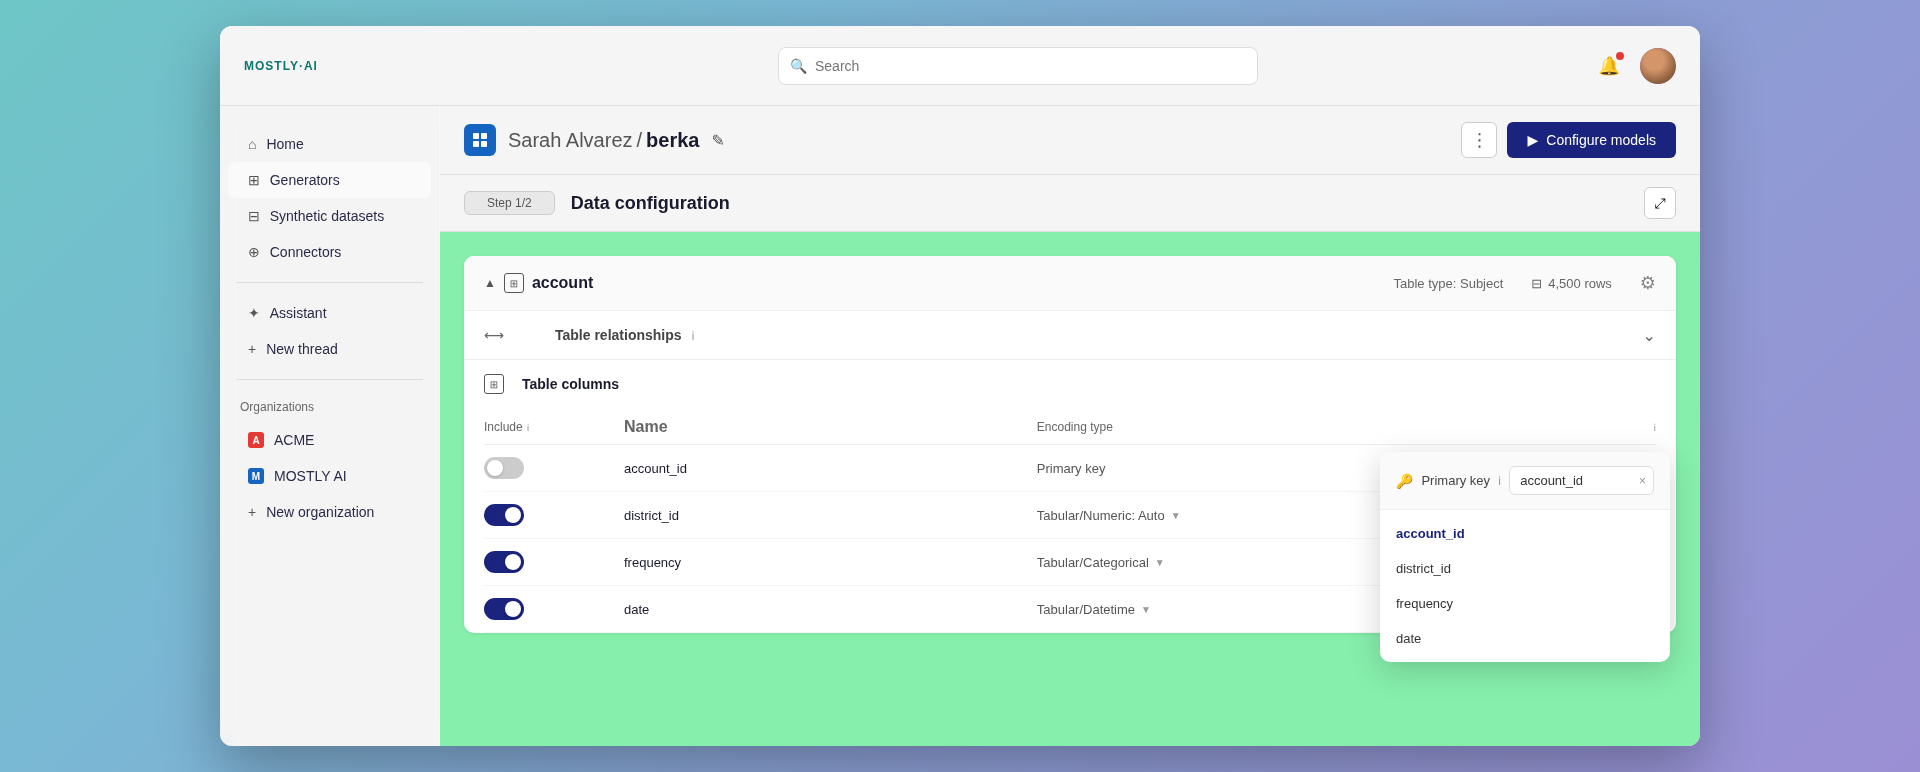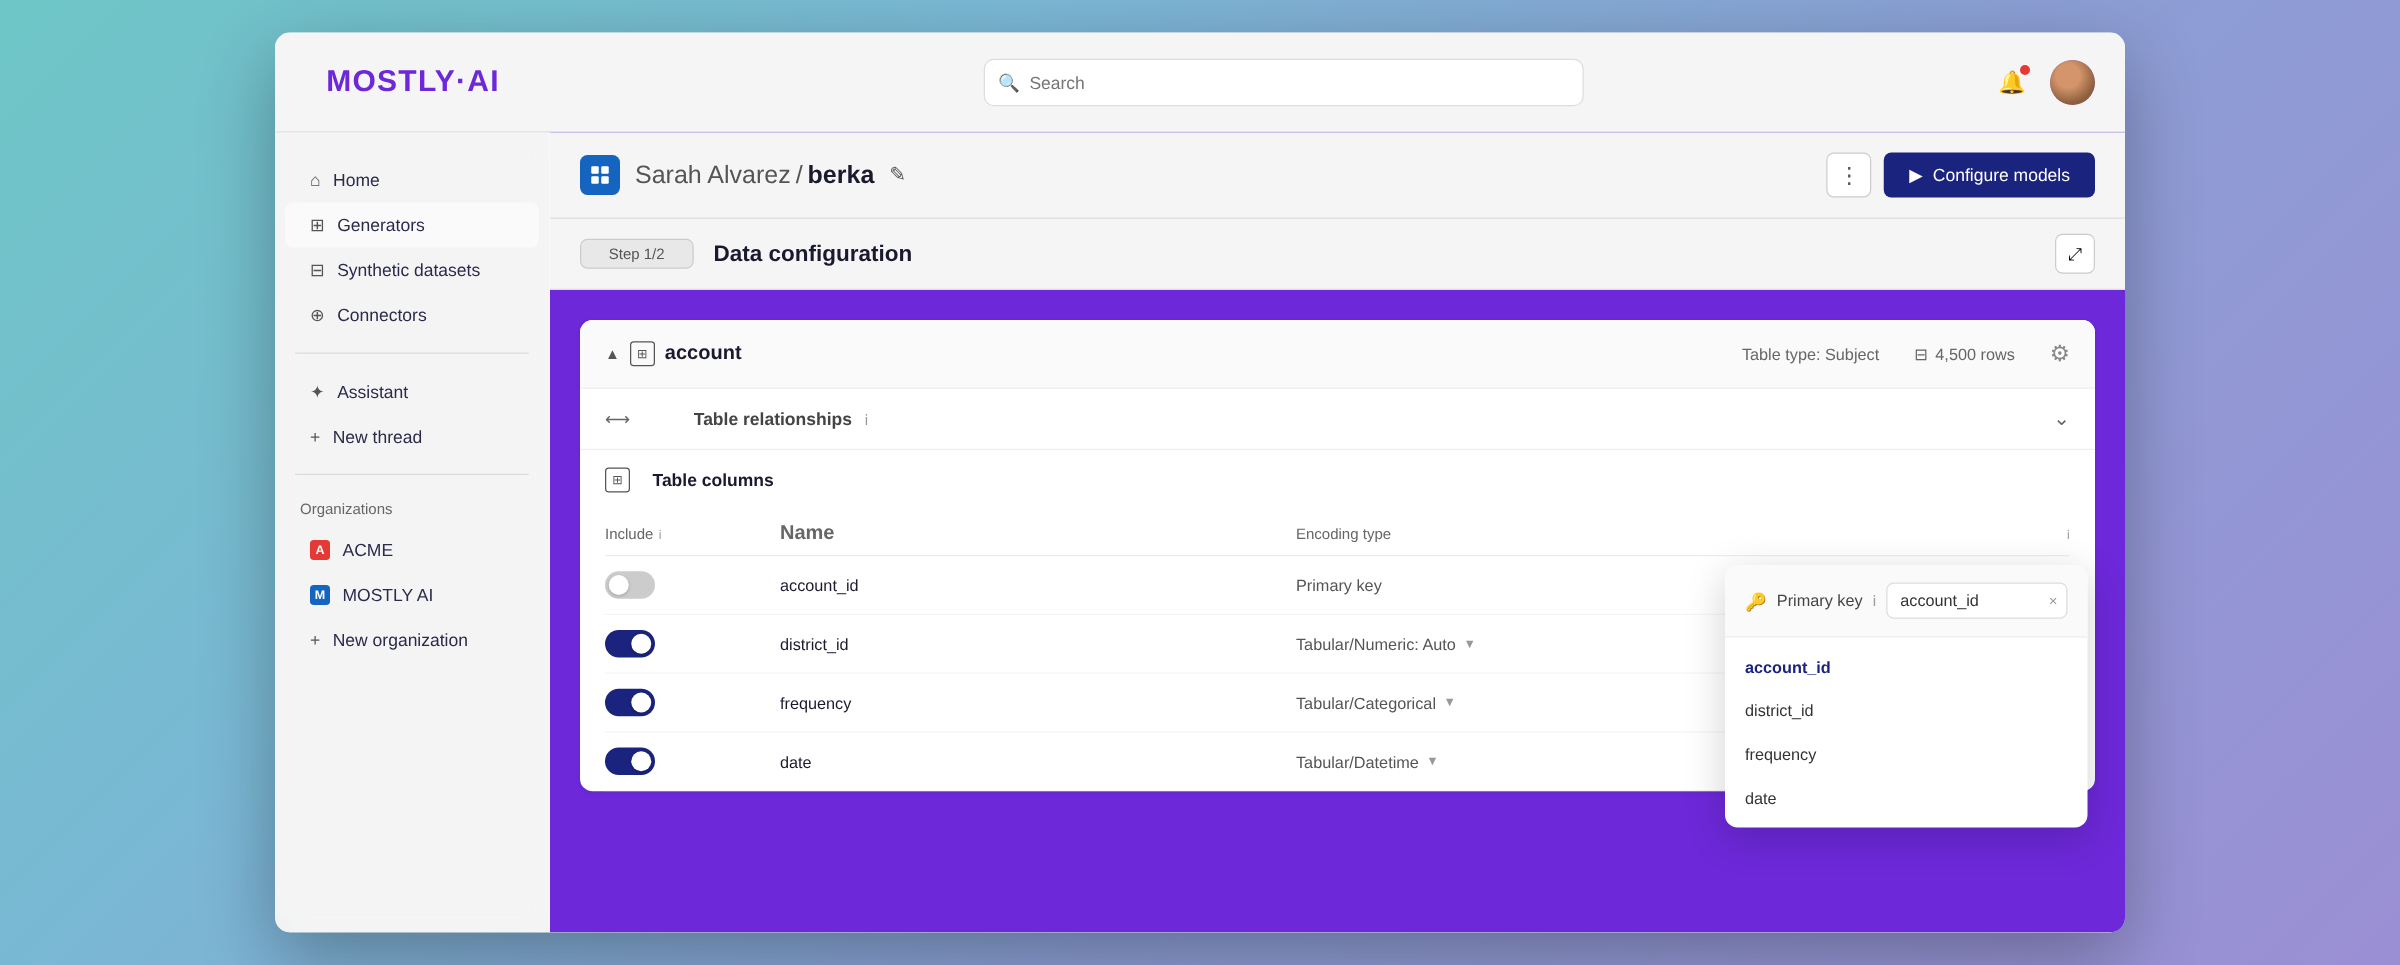--- a/index.html
+++ b/index.html
@@ -27,26 +27,25 @@
     .header {
       background: #f5f5f5;
       height: 80px;
       display: flex;
       align-items: center;
       padding: 0 24px;
       border-bottom: 1px solid #e0e0e0;
       flex-shrink: 0;
     }
     .logo {
-      font-size: 24px;
+      font-size: 12px;
       font-weight: 700;
-      color: #6d28d9;
+      color: #0f766e;
       letter-spacing: 1px;
       width: 200px;
-      margin-left: 17px;
     }
     .search-bar {
       flex: 1;
       display: flex;
       justify-content: center;
     }
     .search-input-wrapper {
       position: relative;
       width: 480px;
     }
@@ -162,21 +161,21 @@
       font-weight: 700;
       flex-shrink: 0;
     }
     .org-dot-red { background: #e53935; color: white; }
     .org-dot-blue { background: #1565c0; color: white; }
     
     .content {
       flex: 1;
       display: flex;
       flex-direction: column;
-      background: #6d28d9;
+      background: #86efac;
       overflow: hidden;
     }
     
     .content-header {
       background: #f5f5f5;
       padding: 16px 24px;
       display: flex;
       align-items: center;
       justify-content: space-between;
       border-bottom: 1px solid #e0e0e0;

